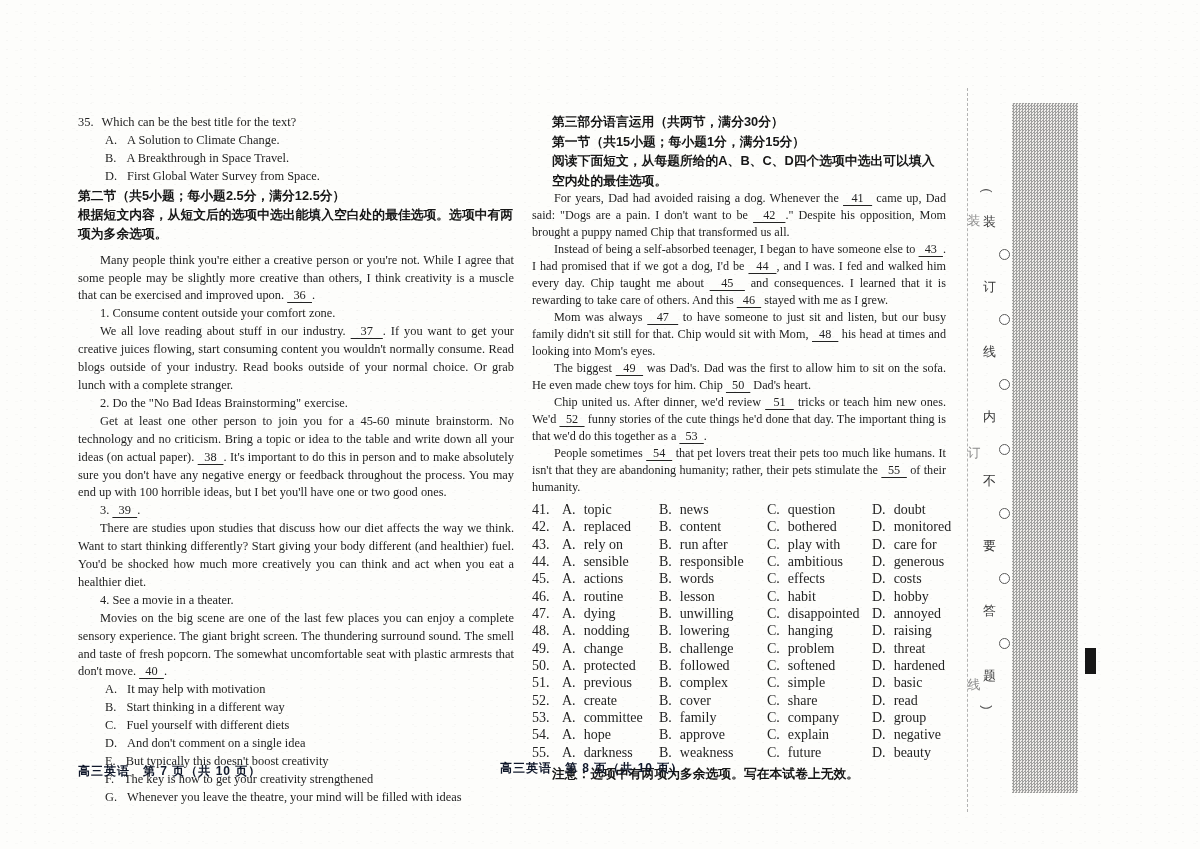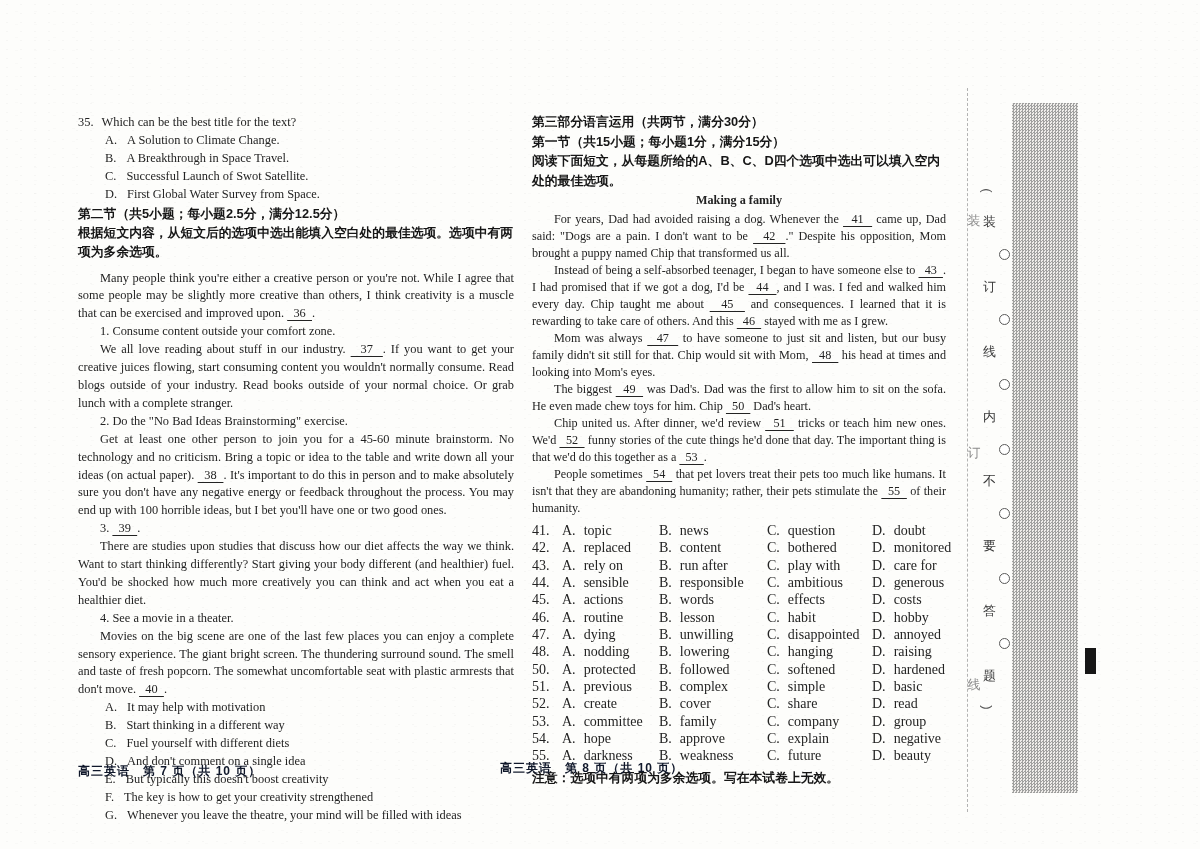--- a/index.html
+++ b/index.html
@@ -22,21 +22,21 @@
 
   .qline{white-space:nowrap;}
   .qnum{margin-right:8px;}
   .optlist{margin-left:27px;}
   .opt .lbl{margin-right:10px;}
 
   .cn-bold{
     font-family:"Liberation Sans","DejaVu Sans",sans-serif;
     font-weight:700;font-size:12.8px;color:#161616;line-height:19px;
   }
-  .page-right .cn-bold{line-height:19.5px;}
+  .page-right .cn-bold{line-height:19.5px;margin-left:20px;}
 
   .pl{margin:0;}
   .pl.para{text-indent:22px;text-align:justify;}
   .pl.item{text-indent:22px;}
   .passage{margin-top:9px;}
 
   .blank{
     text-decoration:underline;text-underline-offset:3px;
     white-space:nowrap;
   }
@@ -95,21 +95,20 @@
 </head>
 <body>
 
 <div class="page page-left">
   <div class="qline">
     <span class="qnum">35.</span><span>Which can be the best title for the text?</span>
   </div>
   <div class="optlist">
       <div class="opt"><span class="lbl">A.</span><span>A Solution to Climate Change.</span></div>
       <div class="opt"><span class="lbl">B.</span><span>A Breakthrough in Space Travel.</span></div>
-      <div class="opt"><span class="lbl">C.</span><span>Successful Launch of Swot Satellite.</span></div>
       <div class="opt"><span class="lbl">D.</span><span>First Global Water Survey from Space.</span></div>
     </div>
 
   <div class="cn-bold">第二节（共5小题；每小题2.5分，满分12.5分）</div>
   <div class="cn-bold">根据短文内容，从短文后的选项中选出能填入空白处的最佳选项。选项中有两项为多余选项。</div>
 
   <div class="passage">
       <p class="pl para">Many people think you're either a creative person or you're not. While I agree that some people may be slightly more creative than others, I think creativity is a muscle that can be exercised and improved upon. <span class="blank">&nbsp;&nbsp;36&nbsp;&nbsp;</span>.</p>
       <p class="pl item">1. Consume content outside your comfort zone.</p>
       <p class="pl para">We all love reading about stuff in our industry. <span class="blank">&nbsp;&nbsp;37&nbsp;&nbsp;</span>. If you want to get your creative juices flowing, start consuming content you wouldn't normally consume. Read blogs outside of your industry. Read books outside of your normal choice. Or grab lunch with a complete stranger.</p>
@@ -131,21 +130,20 @@
       <div class="opt"><span class="lbl">G.</span><span>Whenever you leave the theatre, your mind will be filled with ideas</span></div>
     </div>
 </div>
 <div class="footer footer-left">高三英语　第 7 页（共 10 页）</div>
 
 <div class="page page-right">
   <div class="cn-bold">第三部分语言运用（共两节，满分30分）</div>
   <div class="cn-bold">第一节（共15小题；每小题1分，满分15分）</div>
   <div class="cn-bold">阅读下面短文，从每题所给的A、B、C、D四个选项中选出可以填入空内处的最佳选项。</div>
 
-  <div class="title-center">Making a family</div>
 
   <div>
       <p class="pl para">For years, Dad had avoided raising a dog. Whenever the <span class="blank">&nbsp;&nbsp;41&nbsp;&nbsp;</span> came up, Dad said: "Dogs are a pain. I don't want to be <span class="blank">&nbsp;&nbsp;42&nbsp;&nbsp;</span>." Despite his opposition, Mom brought a puppy named Chip that transformed us all.</p>
       <p class="pl para">Instead of being a self-absorbed teenager, I began to have someone else to <span class="blank">&nbsp;&nbsp;43&nbsp;&nbsp;</span>. I had promised that if we got a dog, I'd be <span class="blank">&nbsp;&nbsp;44&nbsp;&nbsp;</span>, and I was. I fed and walked him every day. Chip taught me about <span class="blank">&nbsp;&nbsp;45&nbsp;&nbsp;</span> and consequences. I learned that it is rewarding to take care of others. And this <span class="blank">&nbsp;&nbsp;46&nbsp;&nbsp;</span> stayed with me as I grew.</p>
       <p class="pl para">Mom was always <span class="blank">&nbsp;&nbsp;47&nbsp;&nbsp;</span> to have someone to just sit and listen, but our busy family didn't sit still for that. Chip would sit with Mom, <span class="blank">&nbsp;&nbsp;48&nbsp;&nbsp;</span> his head at times and looking into Mom's eyes.</p>
       <p class="pl para">The biggest <span class="blank">&nbsp;&nbsp;49&nbsp;&nbsp;</span> was Dad's. Dad was the first to allow him to sit on the sofa. He even made chew toys for him. Chip <span class="blank">&nbsp;&nbsp;50&nbsp;&nbsp;</span> Dad's heart.</p>
       <p class="pl para">Chip united us. After dinner, we'd review <span class="blank">&nbsp;&nbsp;51&nbsp;&nbsp;</span> tricks or teach him new ones. We'd <span class="blank">&nbsp;&nbsp;52&nbsp;&nbsp;</span> funny stories of the cute things he'd done that day. The important thing is that we'd do this together as a <span class="blank">&nbsp;&nbsp;53&nbsp;&nbsp;</span>.</p>
       <p class="pl para">People sometimes <span class="blank">&nbsp;&nbsp;54&nbsp;&nbsp;</span> that pet lovers treat their pets too much like humans. It isn't that they are abandoning humanity; rather, their pets stimulate the <span class="blank">&nbsp;&nbsp;55&nbsp;&nbsp;</span> of their humanity.</p>
     </div>
 
@@ -198,20 +196,27 @@
       <span class="qcell cb"><span class="qlbl">B.</span><span>unwilling</span></span>
       <span class="qcell cc"><span class="qlbl">C.</span><span>disappointed</span></span>
       <span class="qcell cd"><span class="qlbl">D.</span><span>annoyed</span></span>
     </div>
       <div class="qrow">
       <span class="qn">48.</span>
       <span class="qcell ca"><span class="qlbl">A.</span><span>nodding</span></span>
       <span class="qcell cb"><span class="qlbl">B.</span><span>lowering</span></span>
       <span class="qcell cc"><span class="qlbl">C.</span><span>hanging</span></span>
       <span class="qcell cd"><span class="qlbl">D.</span><span>raising</span></span>
+    </div>
+      <div class="qrow">
+      <span class="qn">49.</span>
+      <span class="qcell ca"><span class="qlbl">A.</span><span>change</span></span>
+      <span class="qcell cb"><span class="qlbl">B.</span><span>challenge</span></span>
+      <span class="qcell cc"><span class="qlbl">C.</span><span>problem</span></span>
+      <span class="qcell cd"><span class="qlbl">D.</span><span>threat</span></span>
     </div>
       <div class="qrow">
       <span class="qn">50.</span>
       <span class="qcell ca"><span class="qlbl">A.</span><span>protected</span></span>
       <span class="qcell cb"><span class="qlbl">B.</span><span>followed</span></span>
       <span class="qcell cc"><span class="qlbl">C.</span><span>softened</span></span>
       <span class="qcell cd"><span class="qlbl">D.</span><span>hardened</span></span>
     </div>
       <div class="qrow">
       <span class="qn">51.</span>

